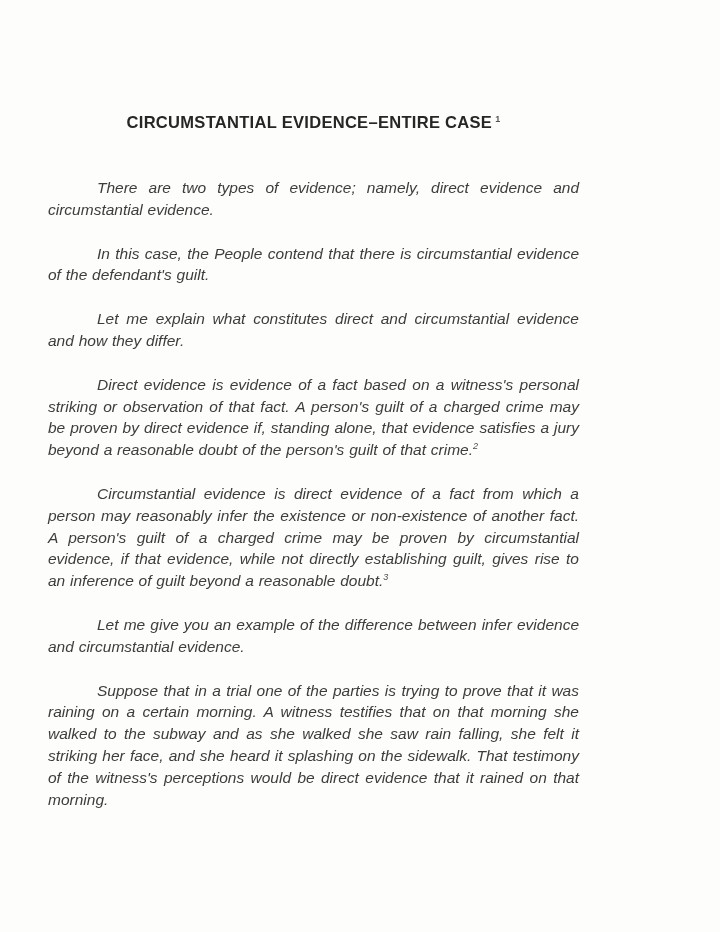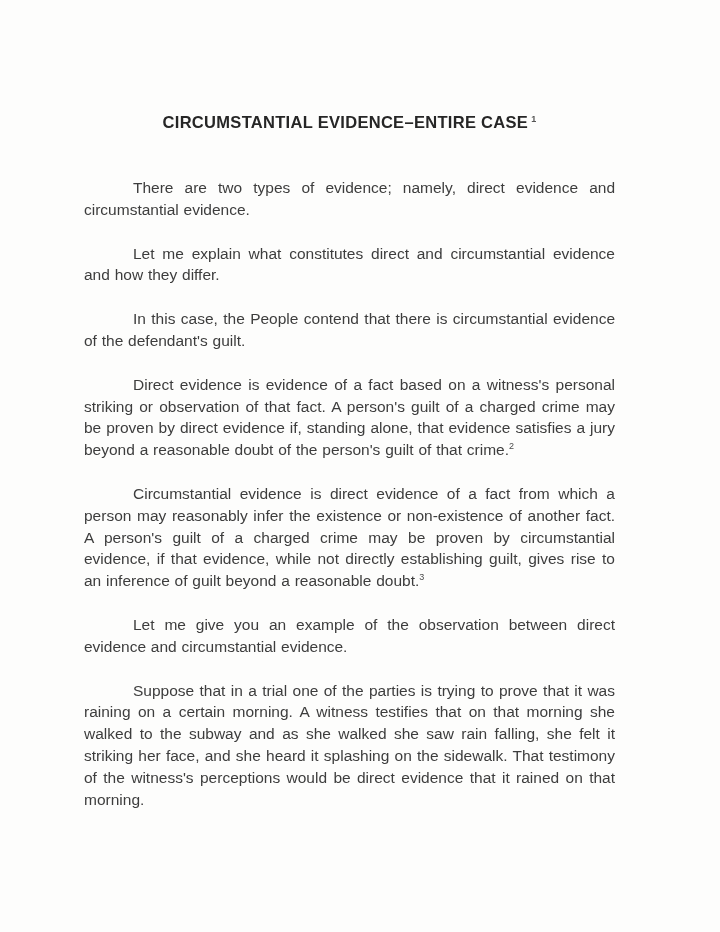--- a/index.html
+++ b/index.html
@@ -15,21 +15,21 @@
   body {
     width: 720px;
     height: 932px;
     background: var(--background, #fdfdfc);
     font-family: "Liberation Sans", sans-serif;
     overflow: hidden;
   }
   .page {
     width: 720px;
     height: 932px;
-    padding: 112px 0 0 84px;
+    padding: 112px 0 0 48px;
   }
   .content {
     width: 531px;
   }
   .doc-title {
     margin: 0 0 45px 0;
     font-size: 16.5px;
     font-weight: bold;
     letter-spacing: 0.3px;
     text-align: center;
@@ -43,45 +43,46 @@
     color: #555;
   }
   p.doc-paragraph {
     margin: 12px 0 22px 0;
     font-size: 15.5px;
     line-height: 21.8px;
     color: var(--text, #3d3d3d);
     text-align: justify;
     text-indent: 49px;
     word-spacing: 0.5px;
+    font-style: italic;
   }
   sup.fn {
     font-size: 9px;
     line-height: 0;
     vertical-align: super;
     color: #4a4a4a;
   }
   sup.fn:empty { display: none; }
 </style>
 </head>
 <body>
 
 <div class="page">
   <div class="content">
 
     <h1 class="doc-title"><span>CIRCUMSTANTIAL EVIDENCE–ENTIRE CASE</span><sup class="fn">1</sup></h1>
 
     <p class="doc-paragraph"><span>There are two types of evidence; namely, direct evidence and circumstantial evidence.</span></p>
 
+    <p class="doc-paragraph"><span>In this case, the People contend that there is circumstantial evidence of the defendant's guilt.</span></p>
+
     <p class="doc-paragraph"><span>Let me explain what constitutes direct and circumstantial evidence and how they differ.</span></p>
-
-    <p class="doc-paragraph"><span>In this case, the People contend that there is circumstantial evidence of the defendant's guilt.</span></p>
 
     <p class="doc-paragraph"><span>Direct evidence is evidence of a fact based on a witness's personal striking or observation of that fact.  A person's guilt of a charged crime may be proven by direct evidence if, standing alone, that evidence satisfies a jury beyond a reasonable doubt of the person's guilt of that crime.</span><sup class="fn">2</sup></p>
 
     <p class="doc-paragraph"><span>Circumstantial evidence is direct evidence of a fact from which a person may reasonably infer the existence or non-existence of another fact.  A person's guilt of a charged crime may be proven by circumstantial evidence, if that evidence, while not directly establishing guilt, gives rise to an inference of guilt beyond a reasonable doubt.</span><sup class="fn">3</sup></p>
 
-    <p class="doc-paragraph"><span>Let me give you an example of the observation between direct evidence and circumstantial evidence.</span></p>
+    <p class="doc-paragraph"><span>Let me give you an example of the difference between infer evidence and circumstantial evidence.</span></p>
 
     <p class="doc-paragraph"><span>Suppose that in a trial one of the parties is trying to prove that it was raining on a certain morning.  A witness testifies that on that morning she walked to the subway and as she walked she saw rain falling, she felt it striking her face, and she heard it splashing on the sidewalk.  That testimony of the witness's perceptions would be direct evidence that it rained on that morning.</span></p>
 
   </div>
 </div>
 
 </body></html>

